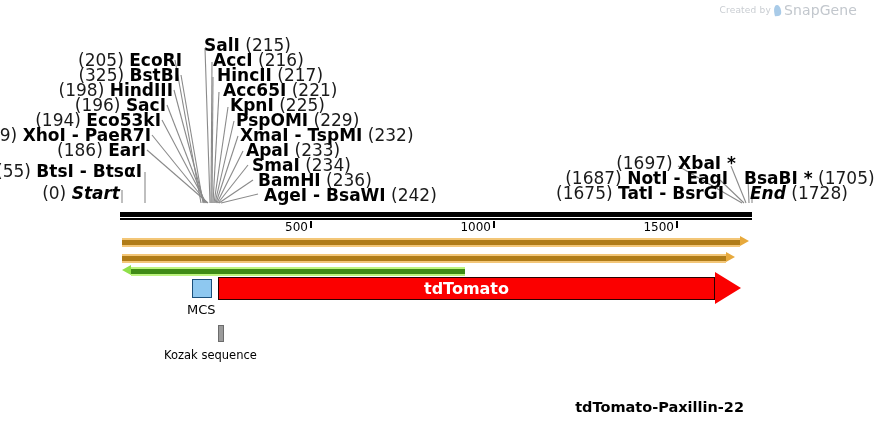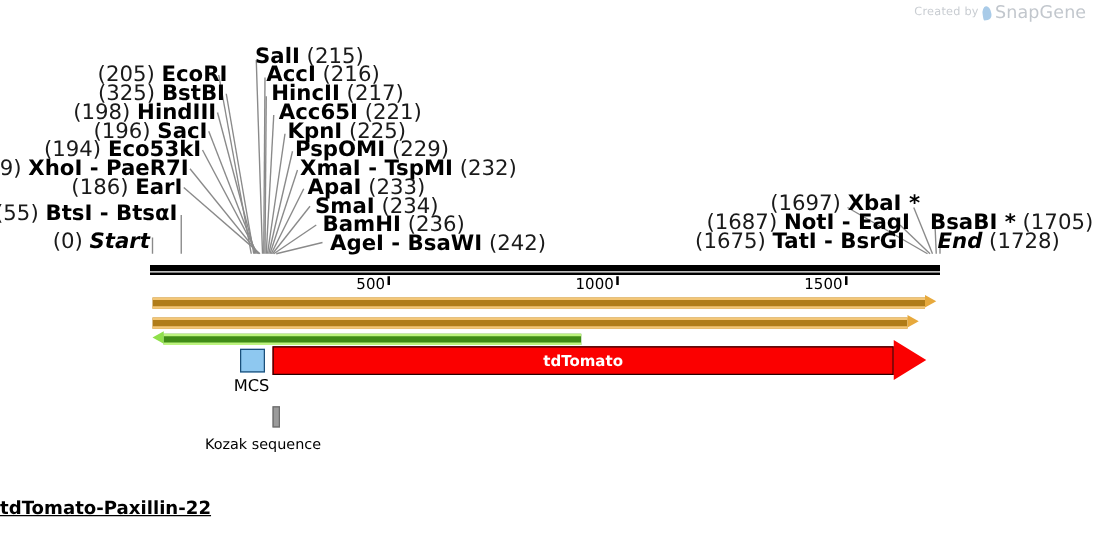--- a/index.html
+++ b/index.html
@@ -13,21 +13,21 @@
     position: relative;
     overflow: hidden;
     font-family: "DejaVu Sans", sans-serif;
     color: #000000;
   }
 
   
   #watermark {
     position: absolute;
     top: 2px;
-    right: 8px;
+    right: 20px;
     display: flex;
     align-items: center;
     gap: 3px;
     font-size: 9px;
     color: #c9cdd2;
     letter-spacing: 0.2px;
   }
   #watermark .wm-brand {
     font-size: 14px;
     color: #c2c7cd;
@@ -203,21 +203,21 @@
   #tdtomato-label {
     position: absolute;
     left: 0;
     top: 0;
     width: 497px;
     height: 23px;
     display: flex;
     align-items: center;
     justify-content: center;
     color: #ffffff;
-    font-size: 12px;
+    font-size: 16px;
     font-weight: bold;
   }
 
   
   #kozak-box {
     position: absolute;
     left: 218px;
     top: 325px;
     width: 6px;
     height: 17px;
@@ -233,22 +233,21 @@
     color: #000;
     line-height: 1;
   }
 
   
   #title-block {
     position: absolute;
     left: 0;
     top: 399px;
     width: 744px;
-    text-align: left;
-    text-decoration: underline;
+    text-align: right;
   }
   #plasmid-title {
     font-size: 14.5px;
     font-weight: bold;
     color: #000;
     line-height: 1.2;
   }
   #plasmid-size {
     font-size: 12px;
     color: #000;

